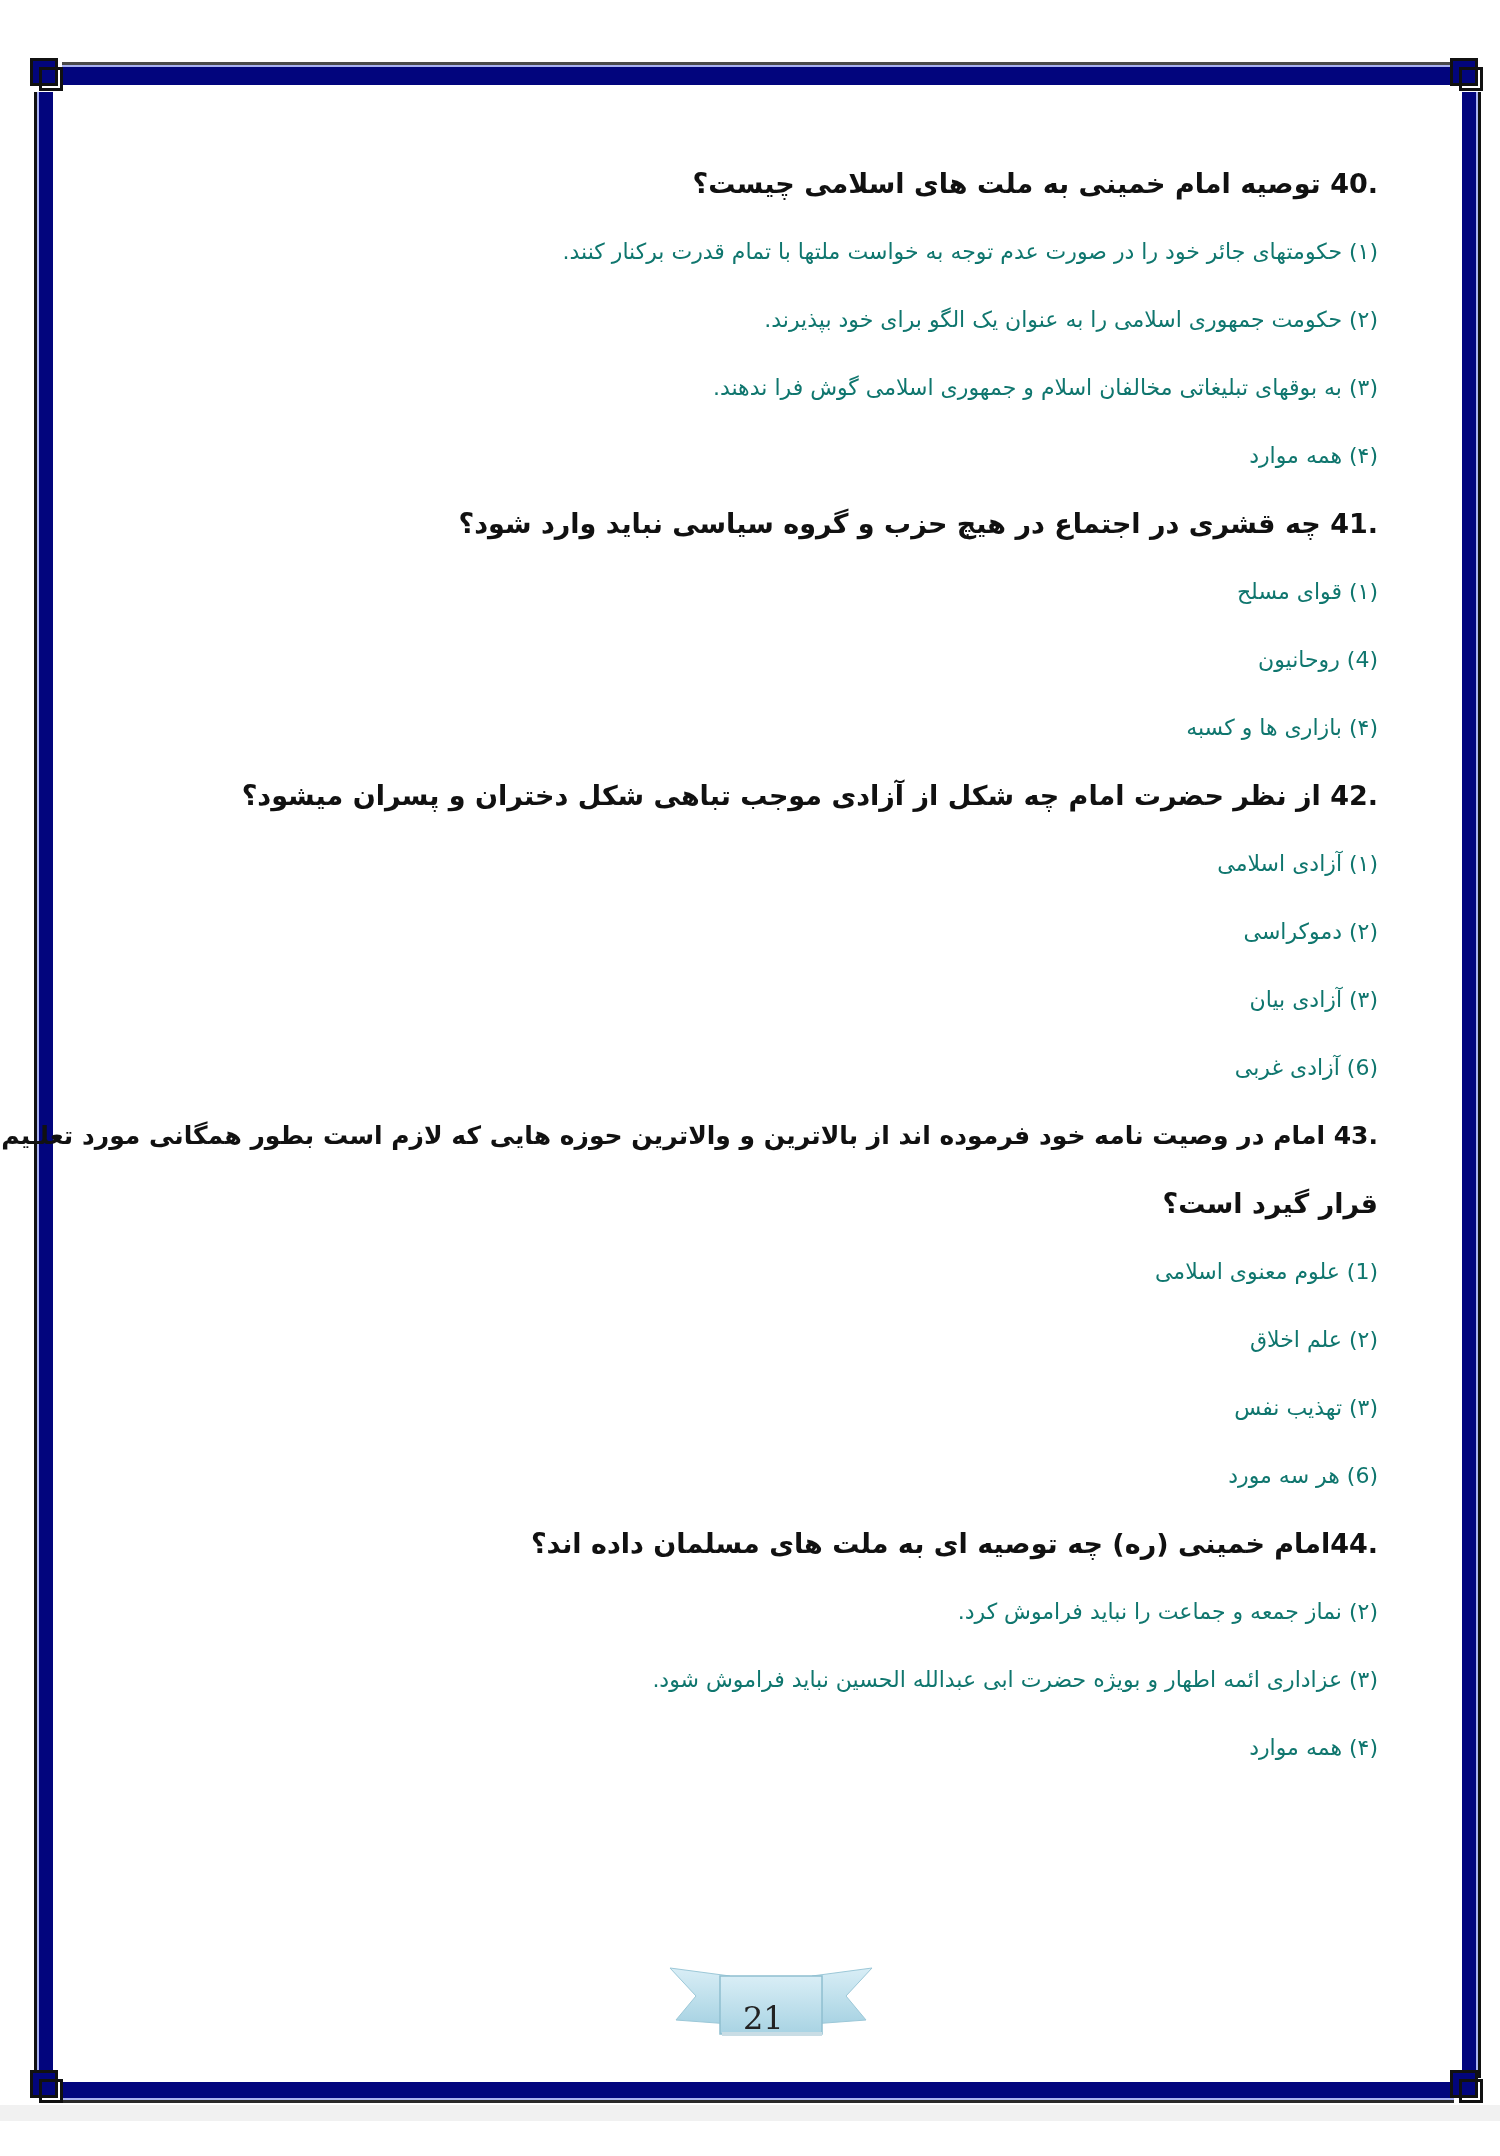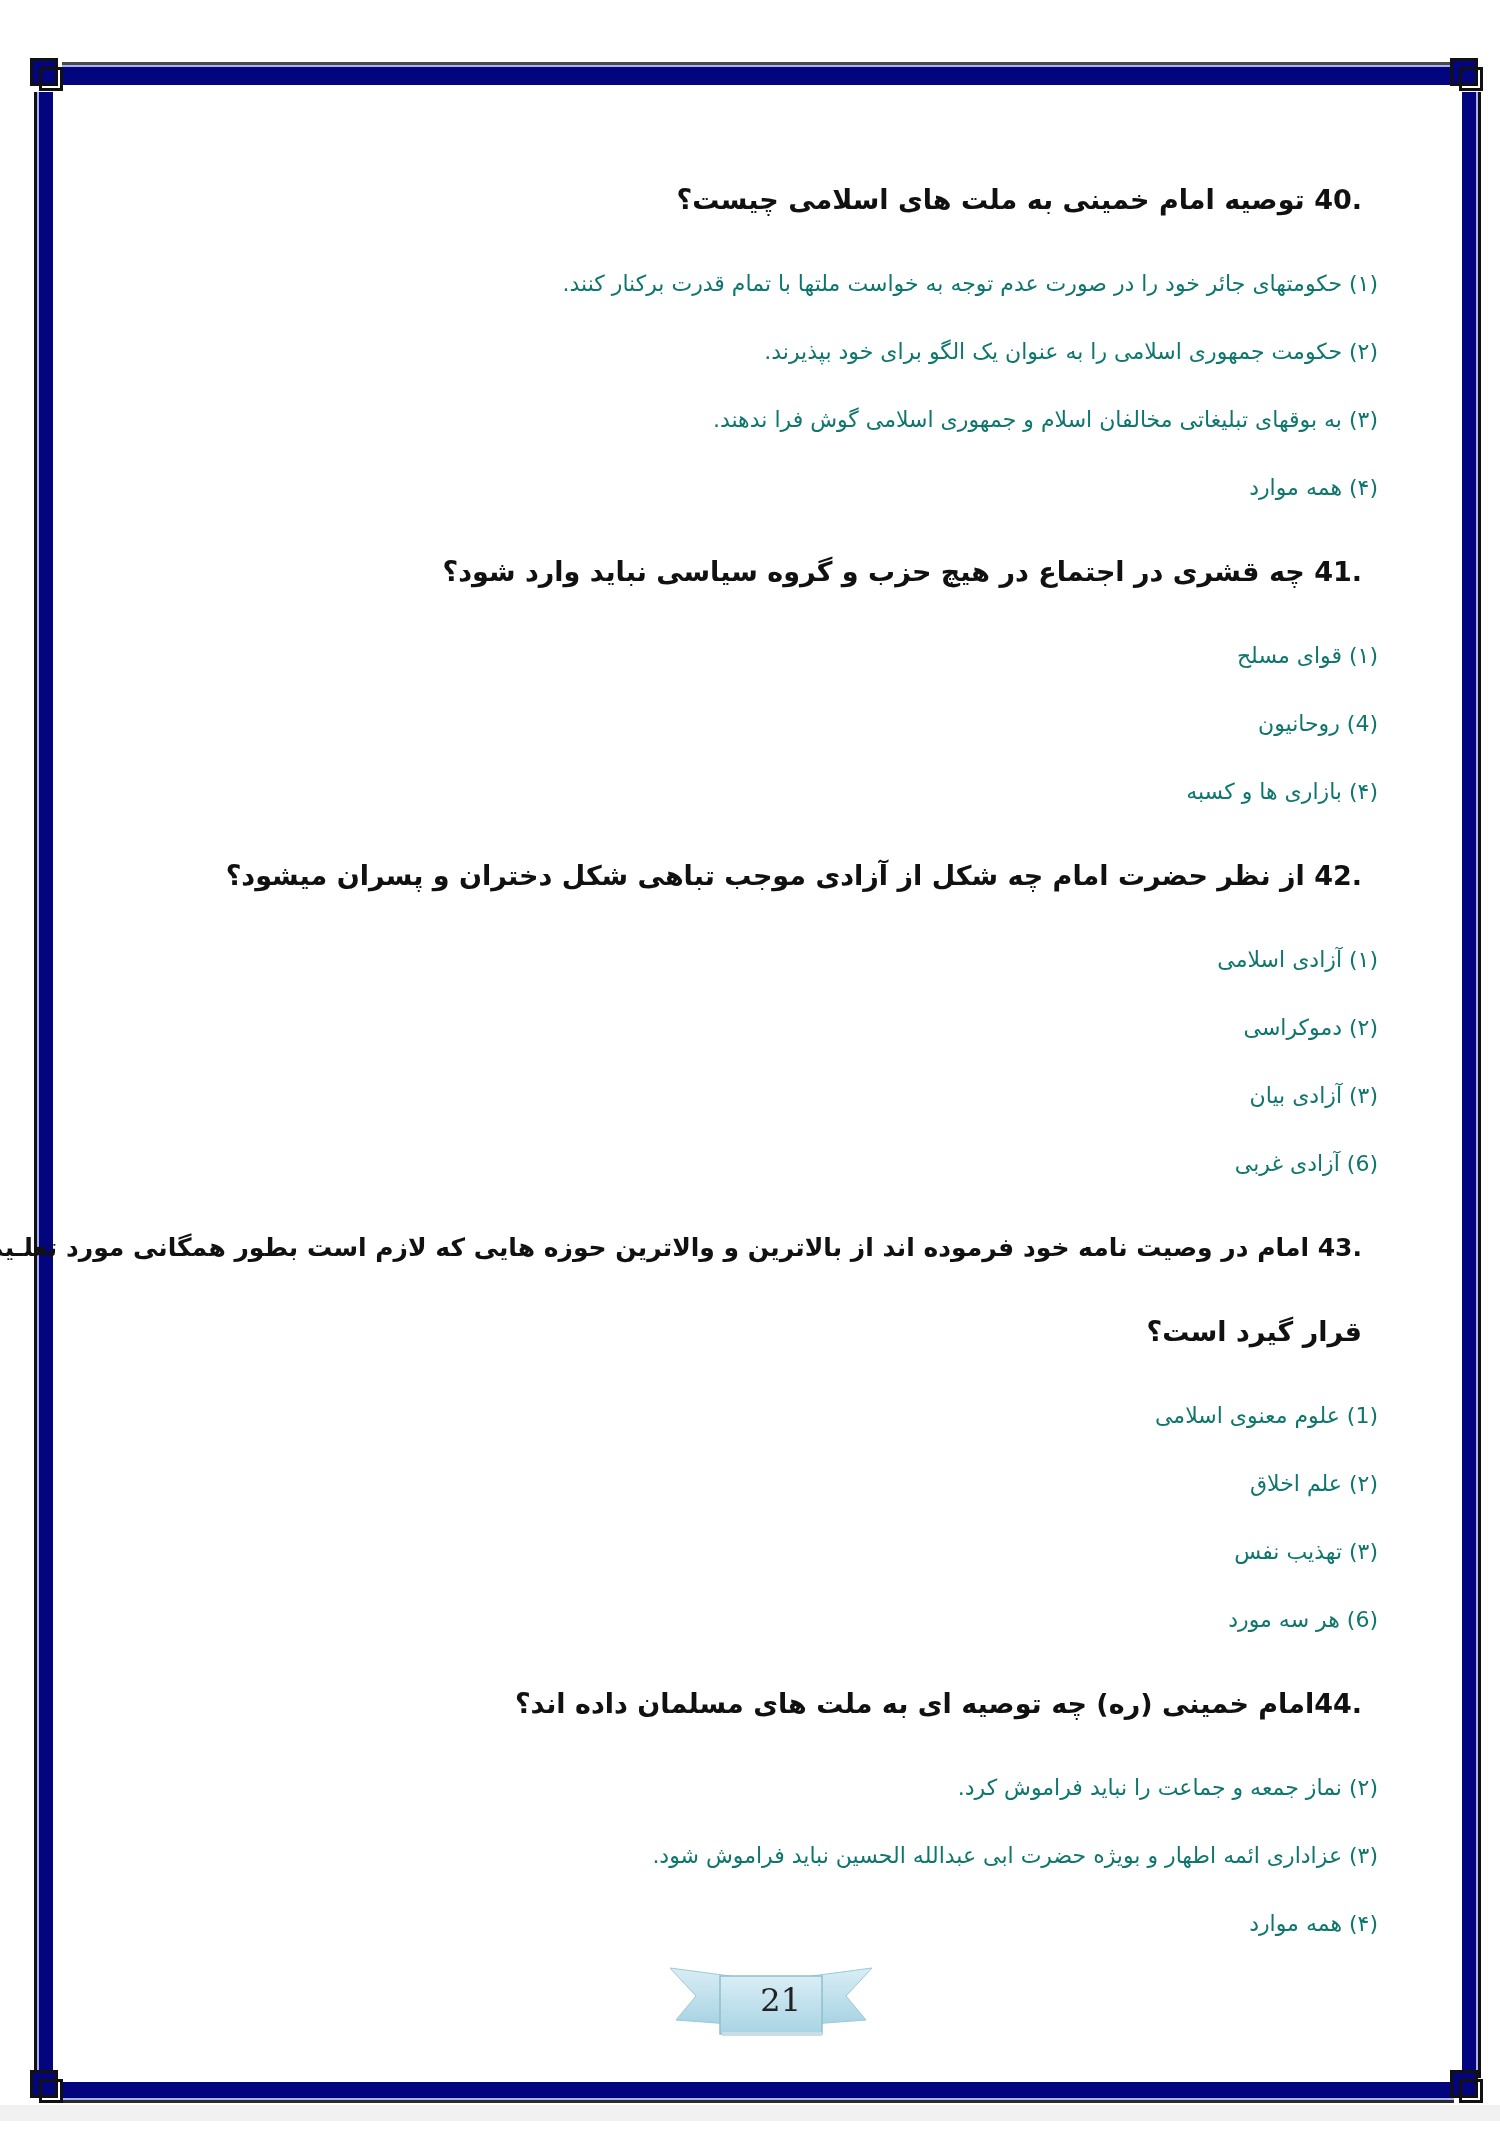--- a/index.html
+++ b/index.html
@@ -13,26 +13,26 @@
   .bar-left { left:34px; top:92px; width:16px; height:1986px; border-left:3px solid #111; box-shadow: inset 2px 0 0 #a9b1f0; }
   .bar-right { left:1462px; top:92px; width:16px; height:1986px; border-right:3px solid #111; box-shadow: inset -2px 0 0 #a9b1f0; }
   .corner { position:absolute; width:28px; height:28px; border:3px solid #111; background:#02057d; box-sizing:border-box; }
   .corner::after { content:""; position:absolute; width:18px; height:18px; border:3px solid #111; left:6px; top:6px; background:transparent; }
   .c-tl { left:30px; top:58px; }
   .c-tr { left:1450px; top:58px; }
   .c-bl { left:30px; top:2070px; }
   .c-br { left:1450px; top:2070px; }
 
   .content { position:absolute; left:120px; top:150px; width:1258px; direction:rtl; text-align:right; }
-  .q { font-weight:bold; font-size:27px; color:#111; margin:16px; height:68px; line-height:68px; white-space:nowrap; font-family:"DejaVu Sans", sans-serif; }
+  .q { font-weight:bold; font-size:27px; color:#111; margin:0; height:68px; line-height:68px; white-space:nowrap; font-family:"DejaVu Sans", sans-serif; }
   .opt { font-size:22px; color:#0f766e; height:68px; line-height:68px; margin:0; white-space:nowrap; }
 
   .ribbon { position:absolute; left:668px; top:1962px; width:206px; height:86px; }
   .ribbon svg { position:absolute; left:0; top:0; }
-  .page-number { position:absolute; left:75px; top:16px; width:58px; text-align:right; font-family:"DejaVu Serif", serif; font-size:32px; color:#222; line-height:44px; }
+  .page-number { position:absolute; left:75px; top:34px; width:58px; text-align:left; font-family:"DejaVu Serif", serif; font-size:32px; color:#222; line-height:44px; }
 </style>
 </head>
 <body>
 
 <div class="page">
 
   <div class="bar bar-top"></div>
   <div class="bar bar-bottom"></div>
   <div class="bar bar-left"></div>
   <div class="bar bar-right"></div>

